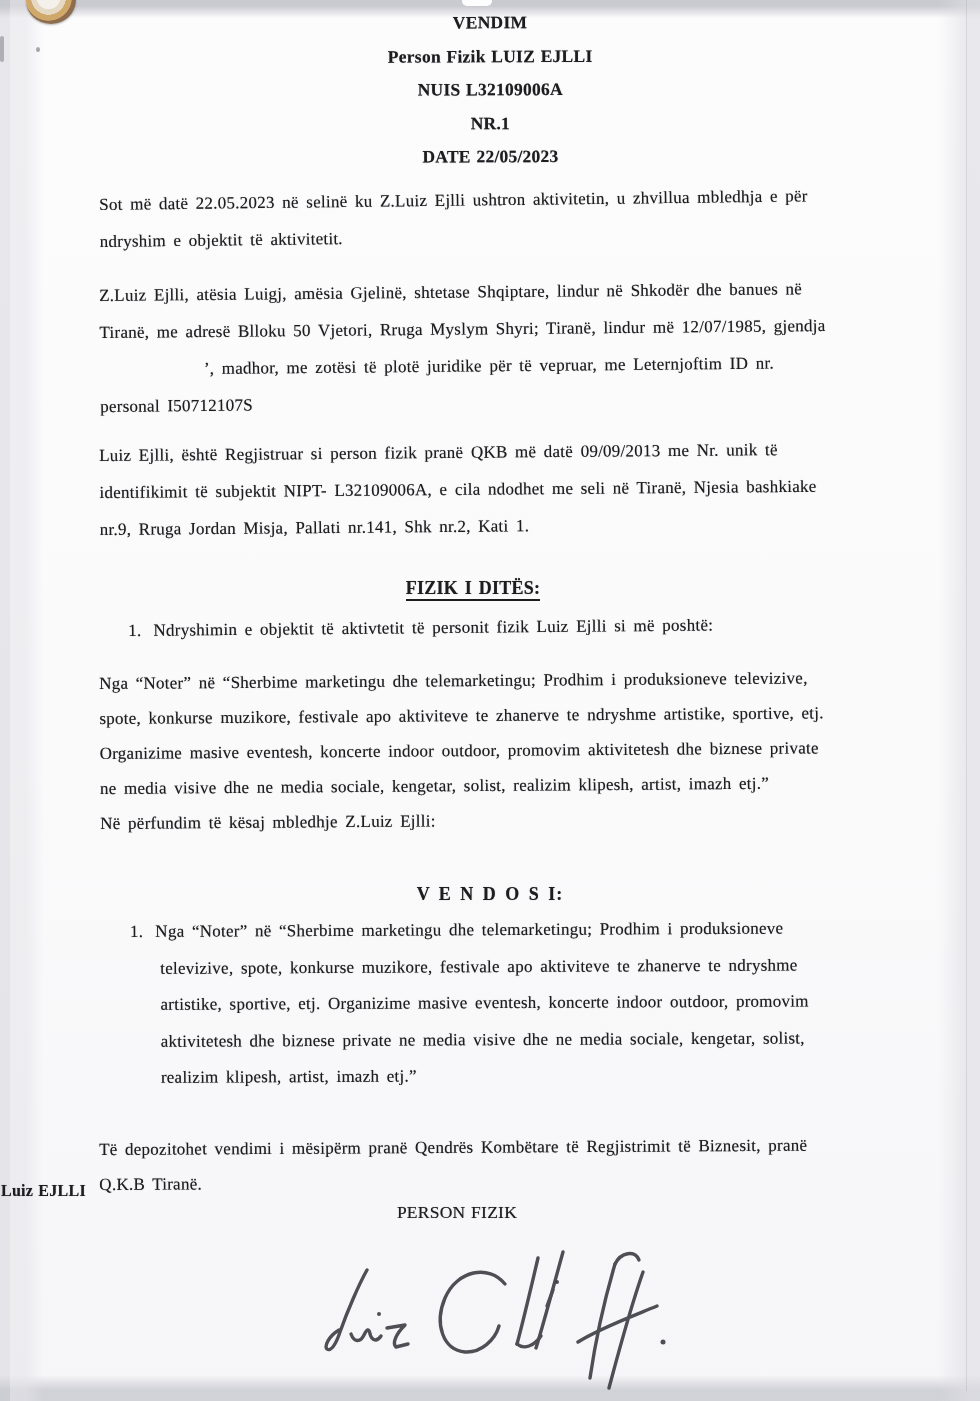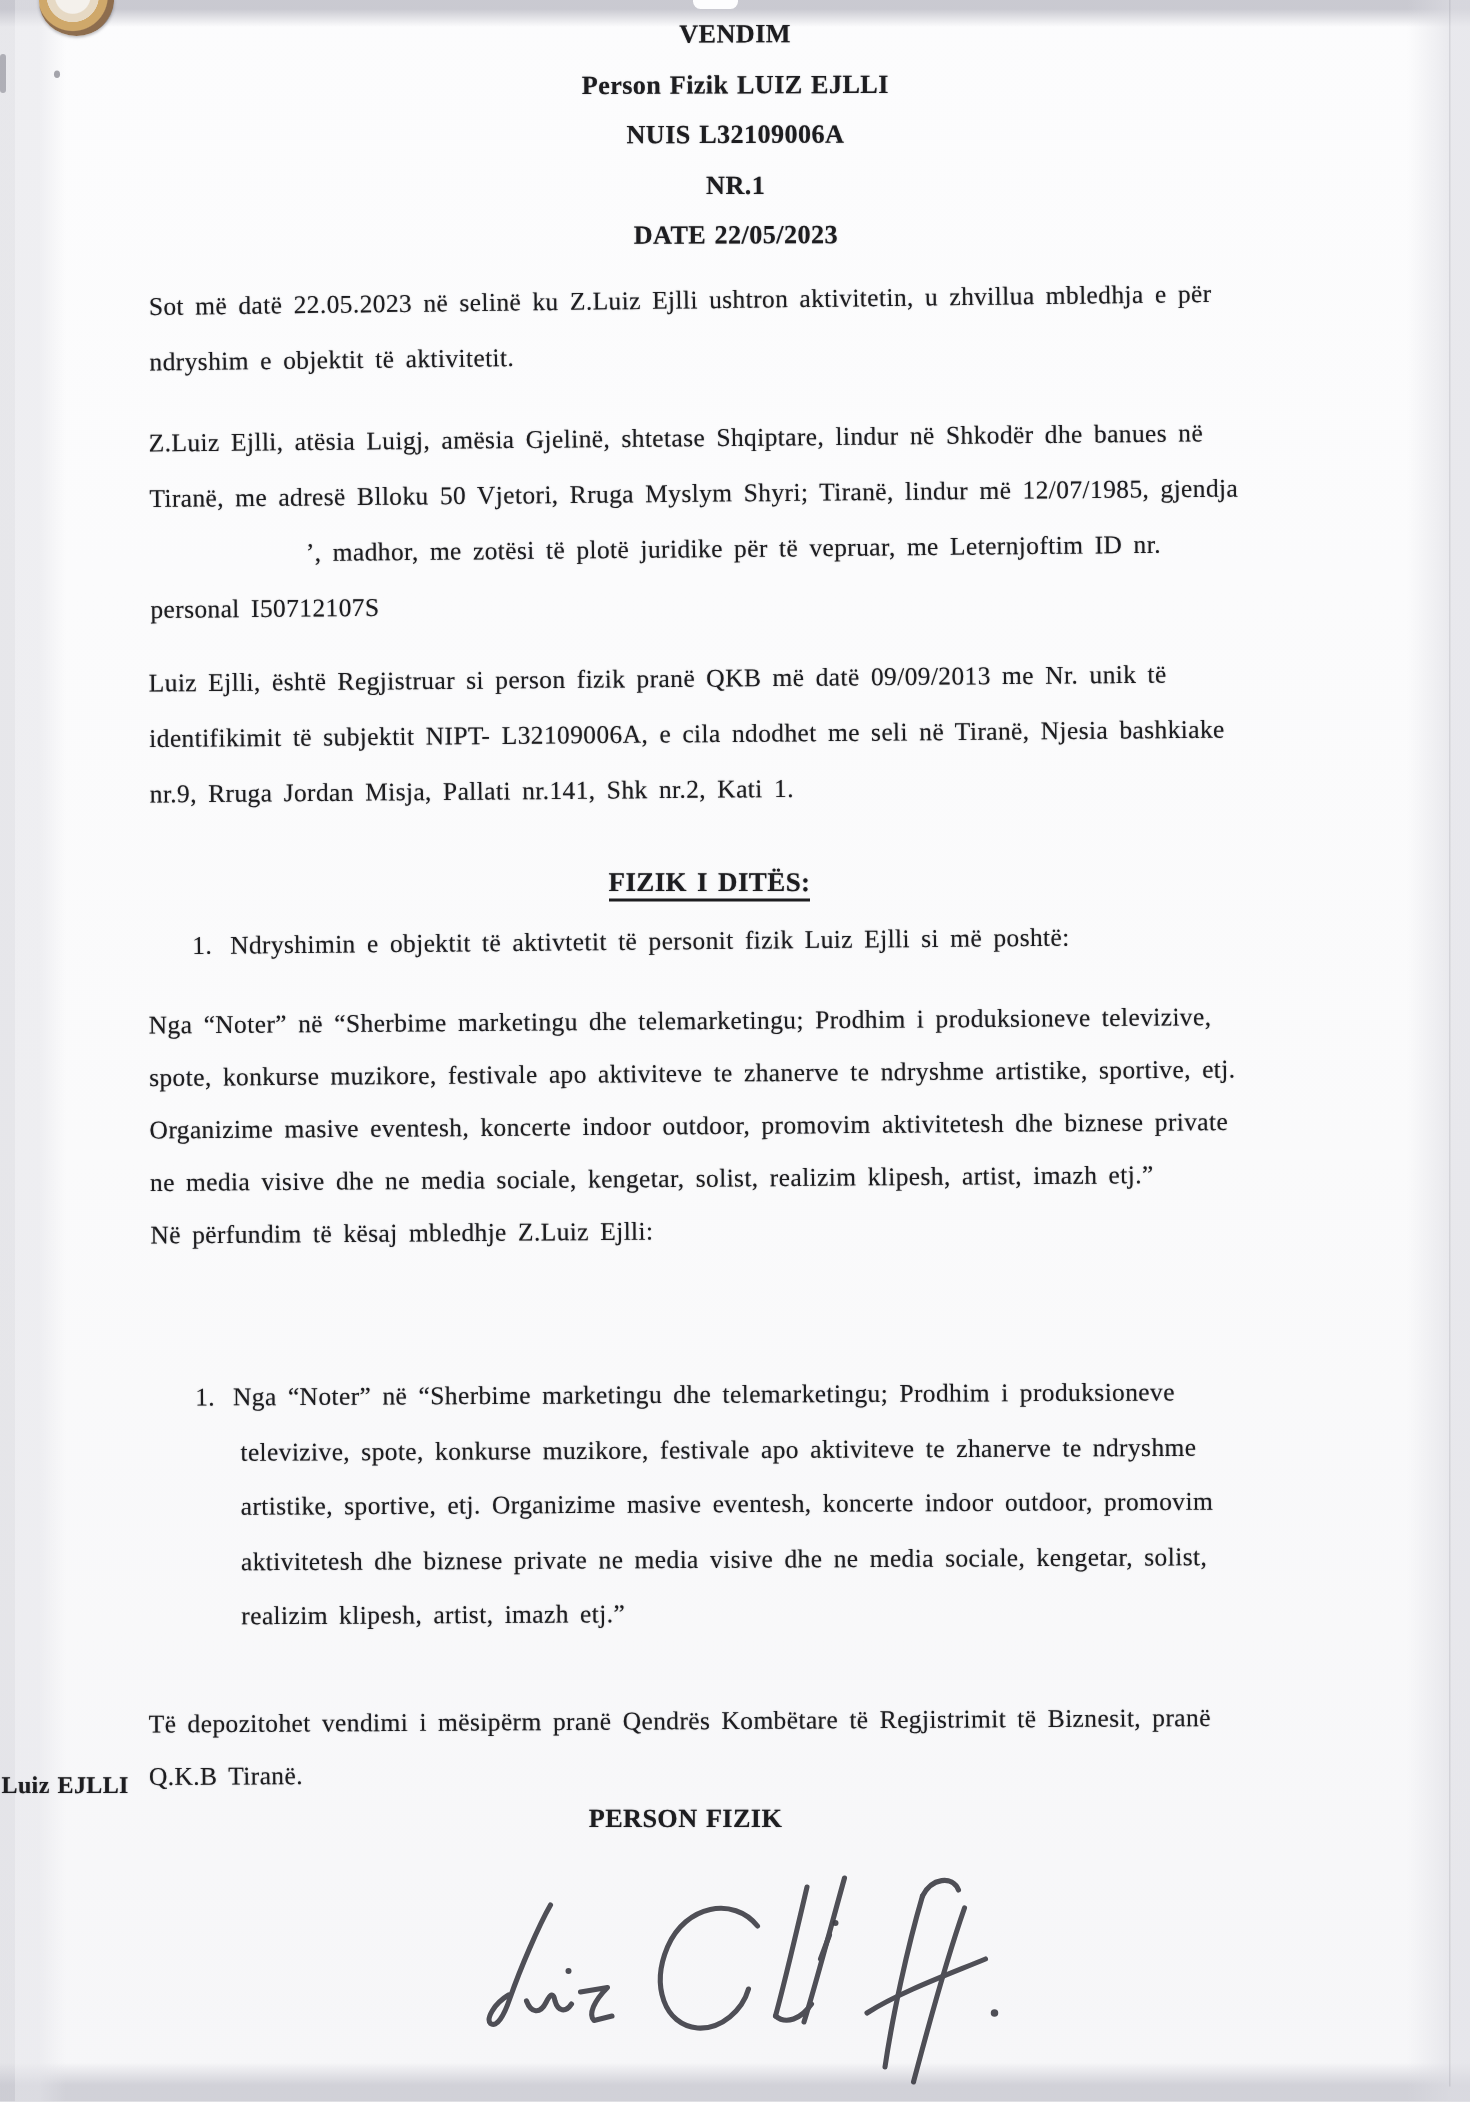--- a/index.html
+++ b/index.html
@@ -38,21 +38,21 @@
   .change .line{height:35px;line-height:35px;}
 
   .decision-heading{left:1px;width:978px;top:884px;text-align:center;font-size:18px;font-weight:bold;letter-spacing:1px;}
   .decision-item{left:130px;top:914px;transform:rotate(-0.3deg);}
   .decision-item .line{height:36.5px;line-height:36.5px;}
   .decision-item .indent{padding-left:30px;}
 
   .deposit{left:99px;top:1132px;transform:rotate(-0.35deg);}
   .deposit .line{height:35px;line-height:35px;}
 
-  .sig-role{left:1px;width:912px;top:1202px;text-align:center;font-weight:bold;font-size:17.5px;word-spacing:1px;}
+  .sig-role{left:1px;width:912px;top:1202px;text-align:center;font-weight:normal;font-size:17.5px;word-spacing:1px;}
   .sig-name{left:1px;width:912px;top:1182px;text-align:left;font-weight:bold;font-size:16px;word-spacing:1px;}
 
   .signature{position:absolute;left:295px;top:1228px;width:385px;height:168px;}
 
   .avatar{position:absolute;left:26px;top:-22px;width:50px;height:46px;border-radius:50%;
     background:radial-gradient(circle at 45% 42%, #f4f1ec 0 30%, #e6d9c4 32% 45%, #cfa86a 46% 60%, #8d6d4e 62% 72%, #9b9ba1 74% 100%);
     box-shadow:0 1px 2px rgba(60,60,70,.35);}
   .notch{position:absolute;left:462px;top:0;width:30px;height:6px;background:#fdfdfe;border-radius:0 0 5px 5px;}
   .edge-dash{position:absolute;left:0;top:36px;width:4px;height:26px;background:rgba(70,70,82,.35);border-radius:2px;}
   .speck{position:absolute;left:36px;top:47px;width:4px;height:5px;background:rgba(95,95,105,.55);border-radius:50%;}
@@ -104,20 +104,21 @@
   </section>
 
   <section class="block change t">
     <div class="line"><span>Nga “Noter” </span><b>në</b><span>  “Sherbime marketingu dhe telemarketingu; Prodhim i produksioneve televizive,</span></div>
     <div class="line">spote, konkurse muzikore, festivale apo aktiviteve te zhanerve te ndryshme artistike, sportive, etj.</div>
     <div class="line">Organizime masive eventesh, koncerte indoor outdoor, promovim aktivitetesh dhe biznese private</div>
     <div class="line">ne media visive dhe ne media sociale, kengetar, solist, realizim klipesh, artist, imazh etj.”</div>
     <div class="line">Në përfundim të kësaj mbledhje Z.Luiz Ejlli:</div>
   </section>
 
+  <div class="block decision-heading t">V E N D O S I:</div>
 
   <section class="block decision-item t">
     <div class="line"><span class="num">1.</span><span>Nga “Noter” </span><b>në</b><span>  “Sherbime marketingu dhe telemarketingu; Prodhim i produksioneve</span></div>
     <div class="line indent">televizive, spote, konkurse muzikore, festivale apo aktiviteve te zhanerve te ndryshme</div>
     <div class="line indent">artistike, sportive, etj. Organizime masive eventesh, koncerte indoor outdoor, promovim</div>
     <div class="line indent">aktivitetesh dhe biznese private ne media visive dhe ne media sociale, kengetar, solist,</div>
     <div class="line indent">realizim klipesh, artist, imazh etj.”</div>
   </section>
 
   <section class="block deposit t">

